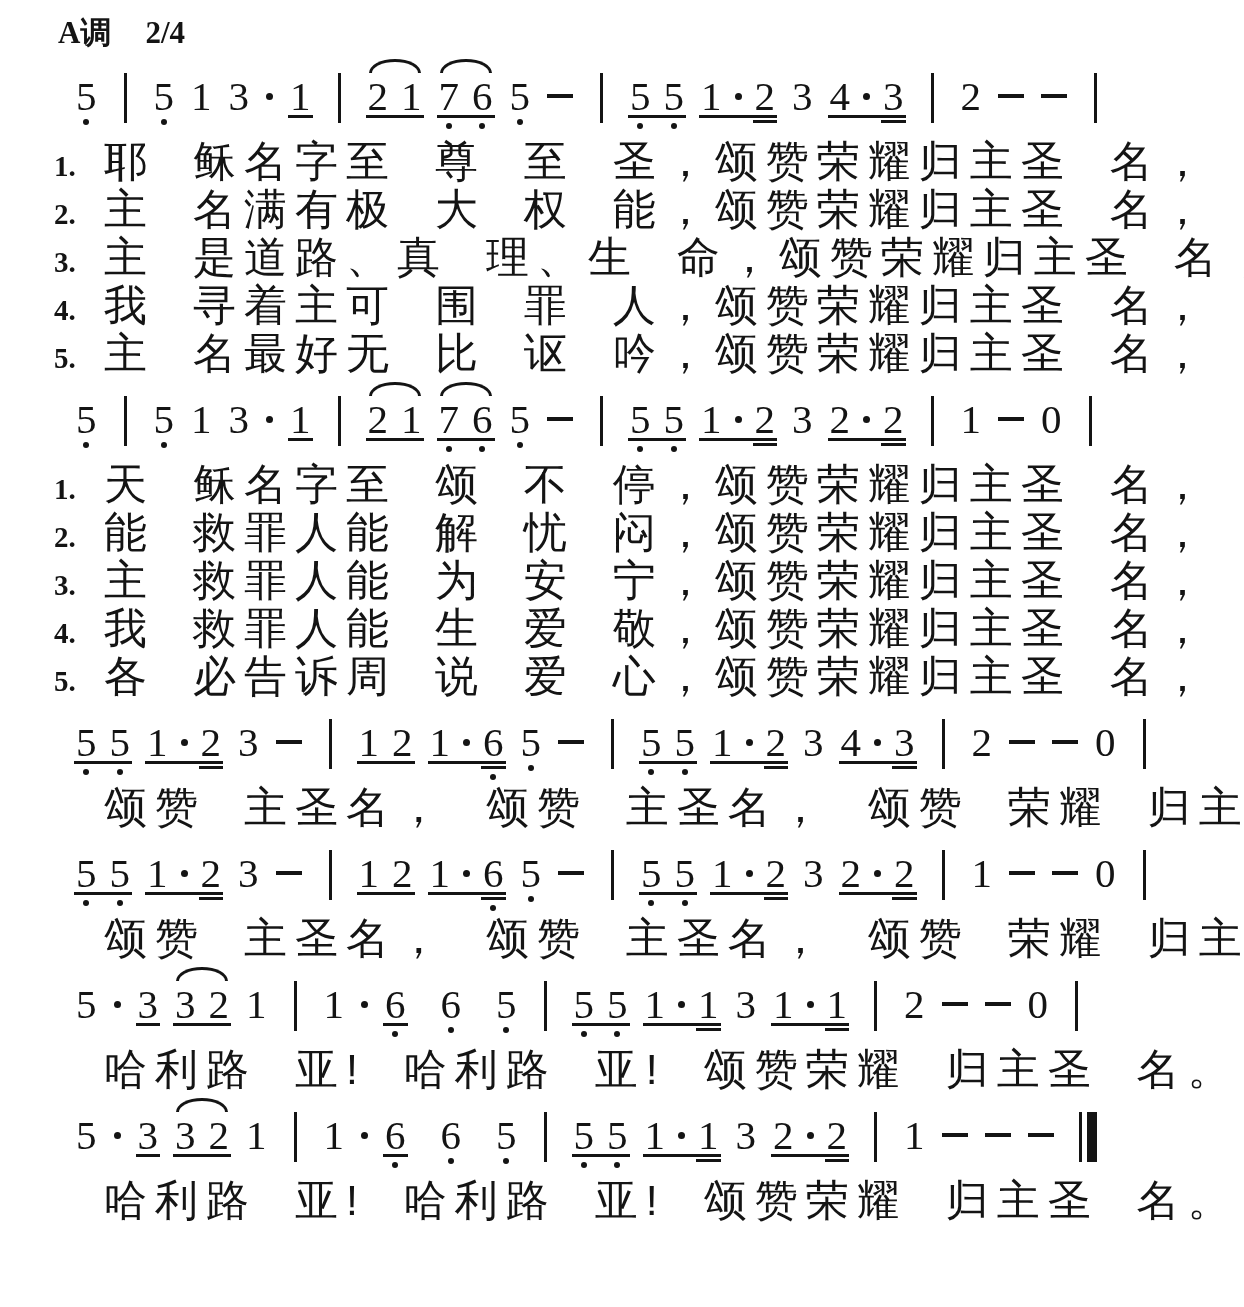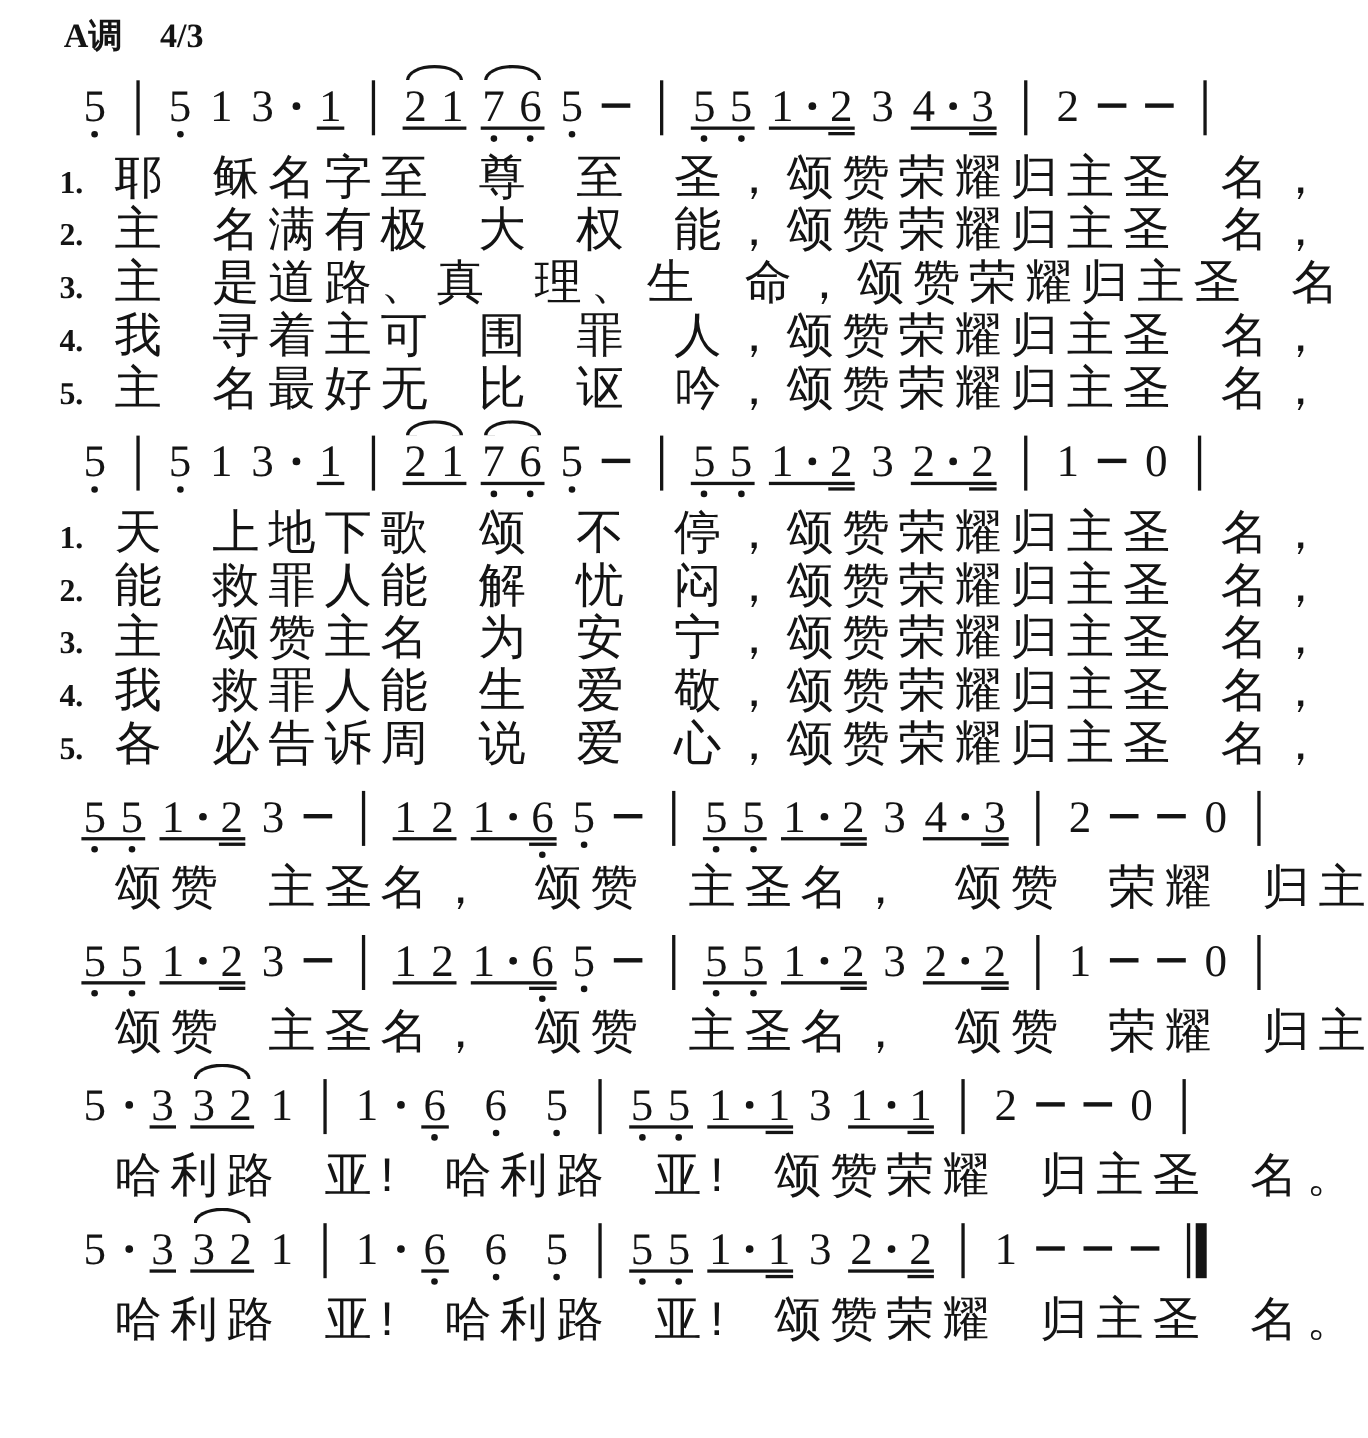--- a/index.html
+++ b/index.html
@@ -36,21 +36,21 @@
   .vtext{font-size:43px;line-height:48px;letter-spacing:8px;word-spacing:18px;
          white-space:pre;font-weight:500;}
   .chorus-label{padding-left:86px;font-size:34px;font-weight:500;margin:10px 0 0 0;}
 </style>
 </head>
 <body>
 
 <div class="page">
   <div class="meta">
     <span>A调</span>
-    <span>4/3</span>
+    <span>2/4</span>
   </div>
 
   <div class="score-line">
       <span class="note">
         <span class="num">5</span>
         <i class="ldot" style="top: 43px;"></i>
       </span>
       <span class="bar"></span>
       <span class="note">
         <span class="num">5</span>
@@ -255,29 +255,29 @@
       </span>
       <span class="dash"></span>
       <span class="note">
         <span class="num">0</span>
       </span>
       <span class="bar"></span>
     </div>
   <div>
       <div class="lyric-row">
         <span class="vnum">1.</span>
-        <span class="vtext">天 上地下歌 颂 不 停，颂赞荣耀归主圣 名，</span>
+        <span class="vtext">天 稣名字至 颂 不 停，颂赞荣耀归主圣 名，</span>
       </div>
       <div class="lyric-row">
         <span class="vnum">2.</span>
         <span class="vtext">能 救罪人能 解 忧 闷，颂赞荣耀归主圣 名，</span>
       </div>
       <div class="lyric-row">
         <span class="vnum">3.</span>
-        <span class="vtext">主 颂赞主名 为 安 宁，颂赞荣耀归主圣 名，</span>
+        <span class="vtext">主 救罪人能 为 安 宁，颂赞荣耀归主圣 名，</span>
       </div>
       <div class="lyric-row">
         <span class="vnum">4.</span>
         <span class="vtext">我 救罪人能 生 爱 敬，颂赞荣耀归主圣 名，</span>
       </div>
       <div class="lyric-row">
         <span class="vnum">5.</span>
         <span class="vtext">各 必告诉周 说 爱 心，颂赞荣耀归主圣 名，</span>
       </div>
     </div>

